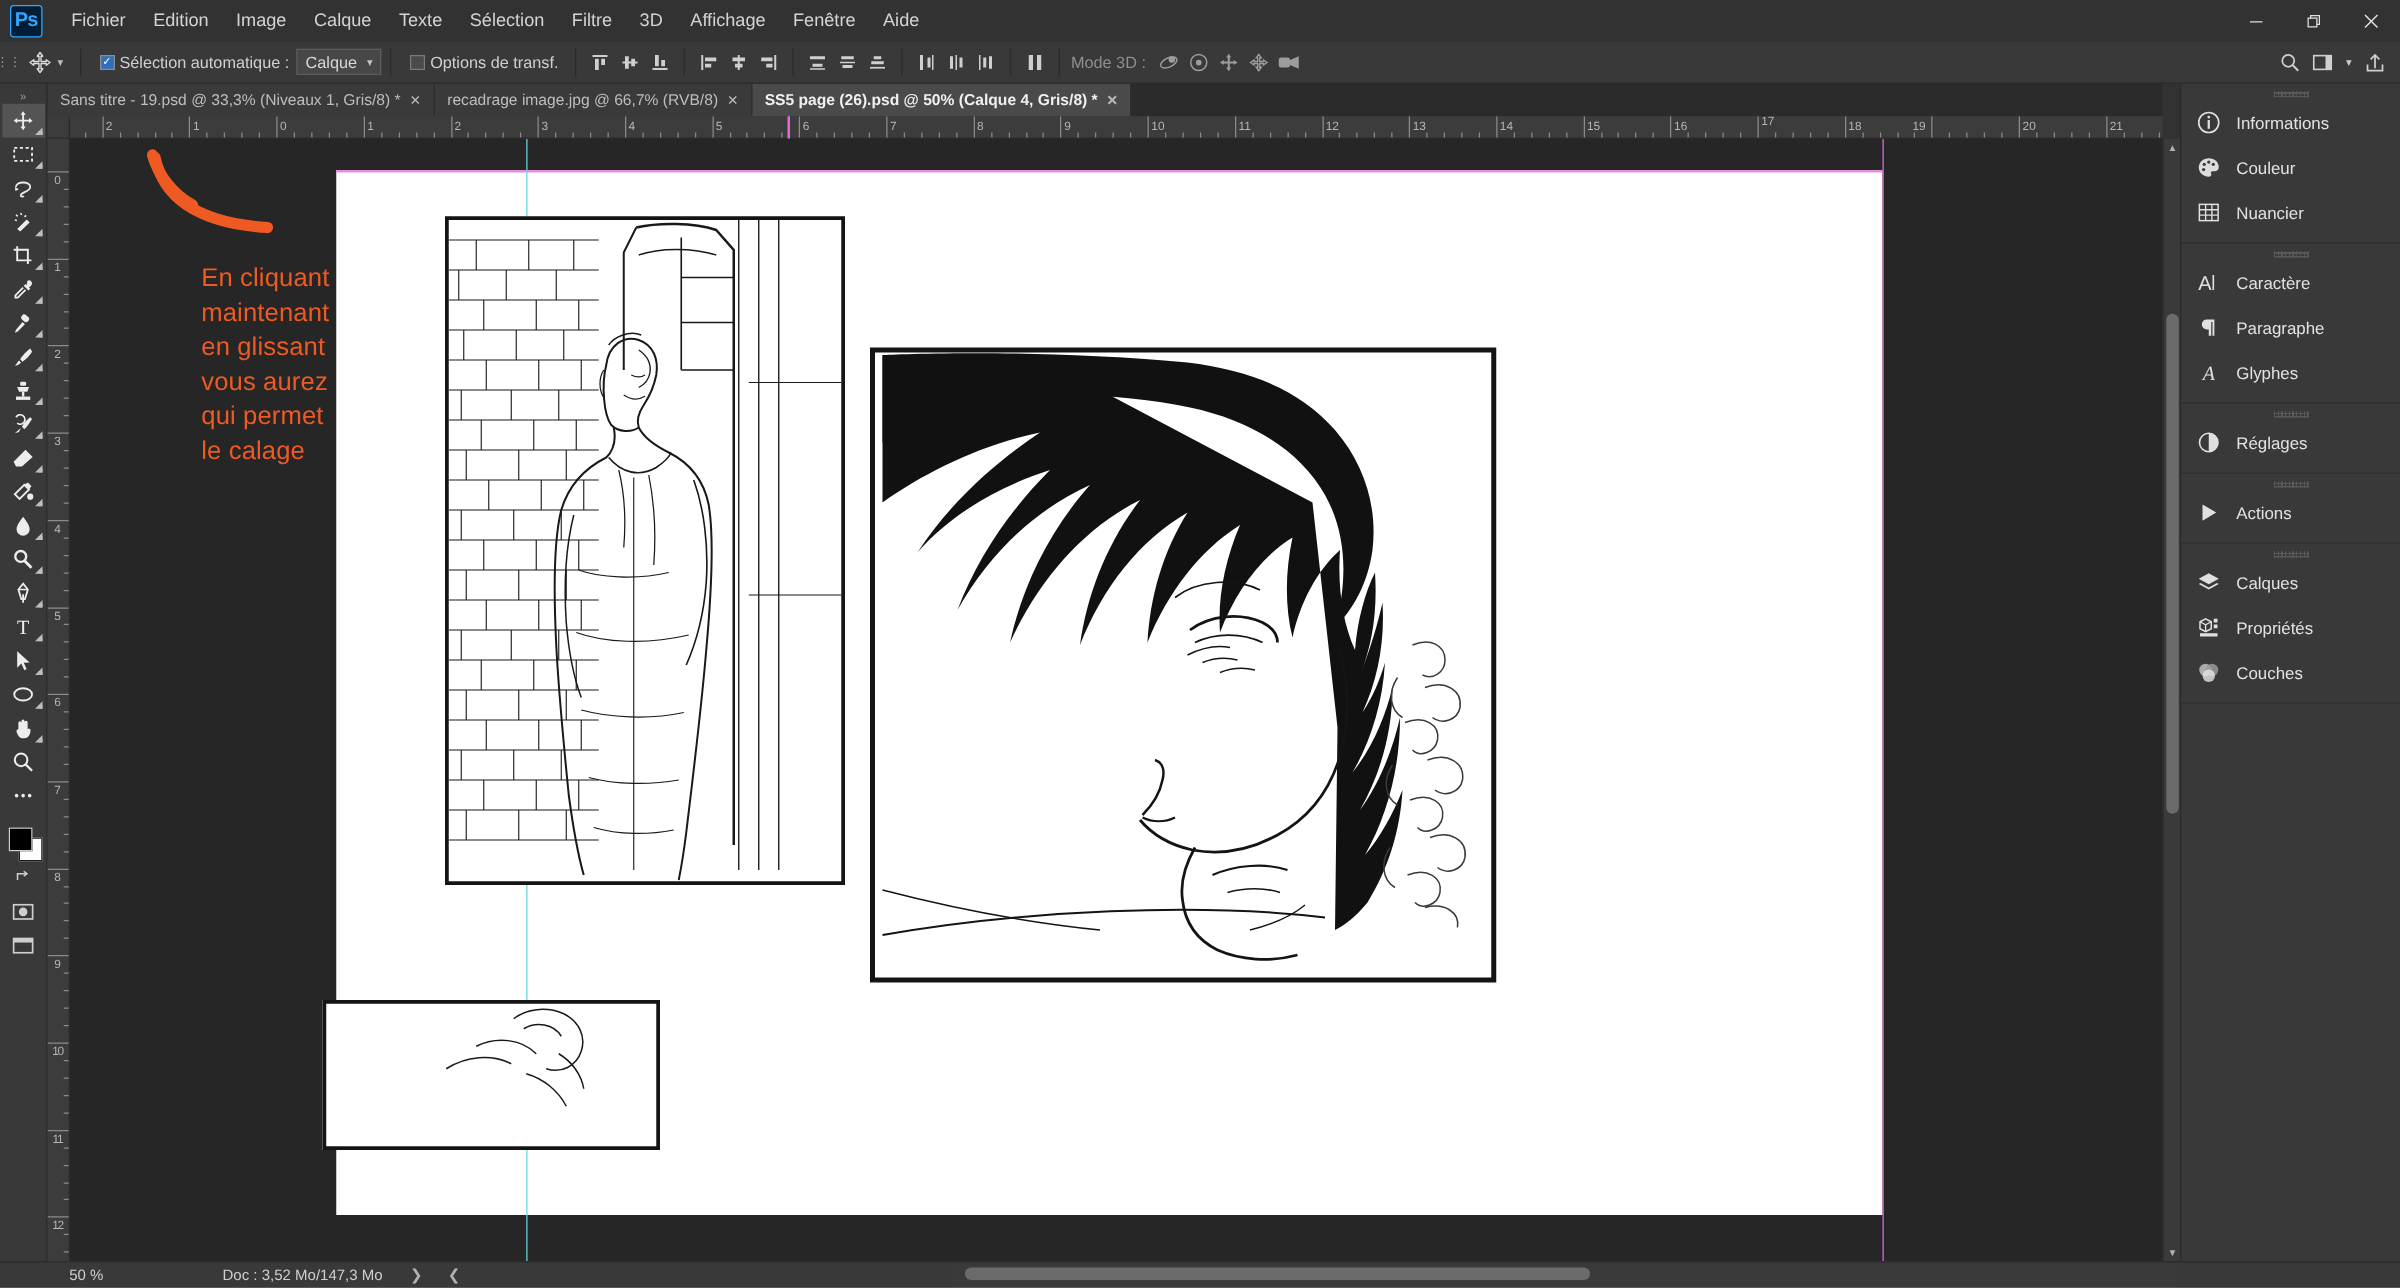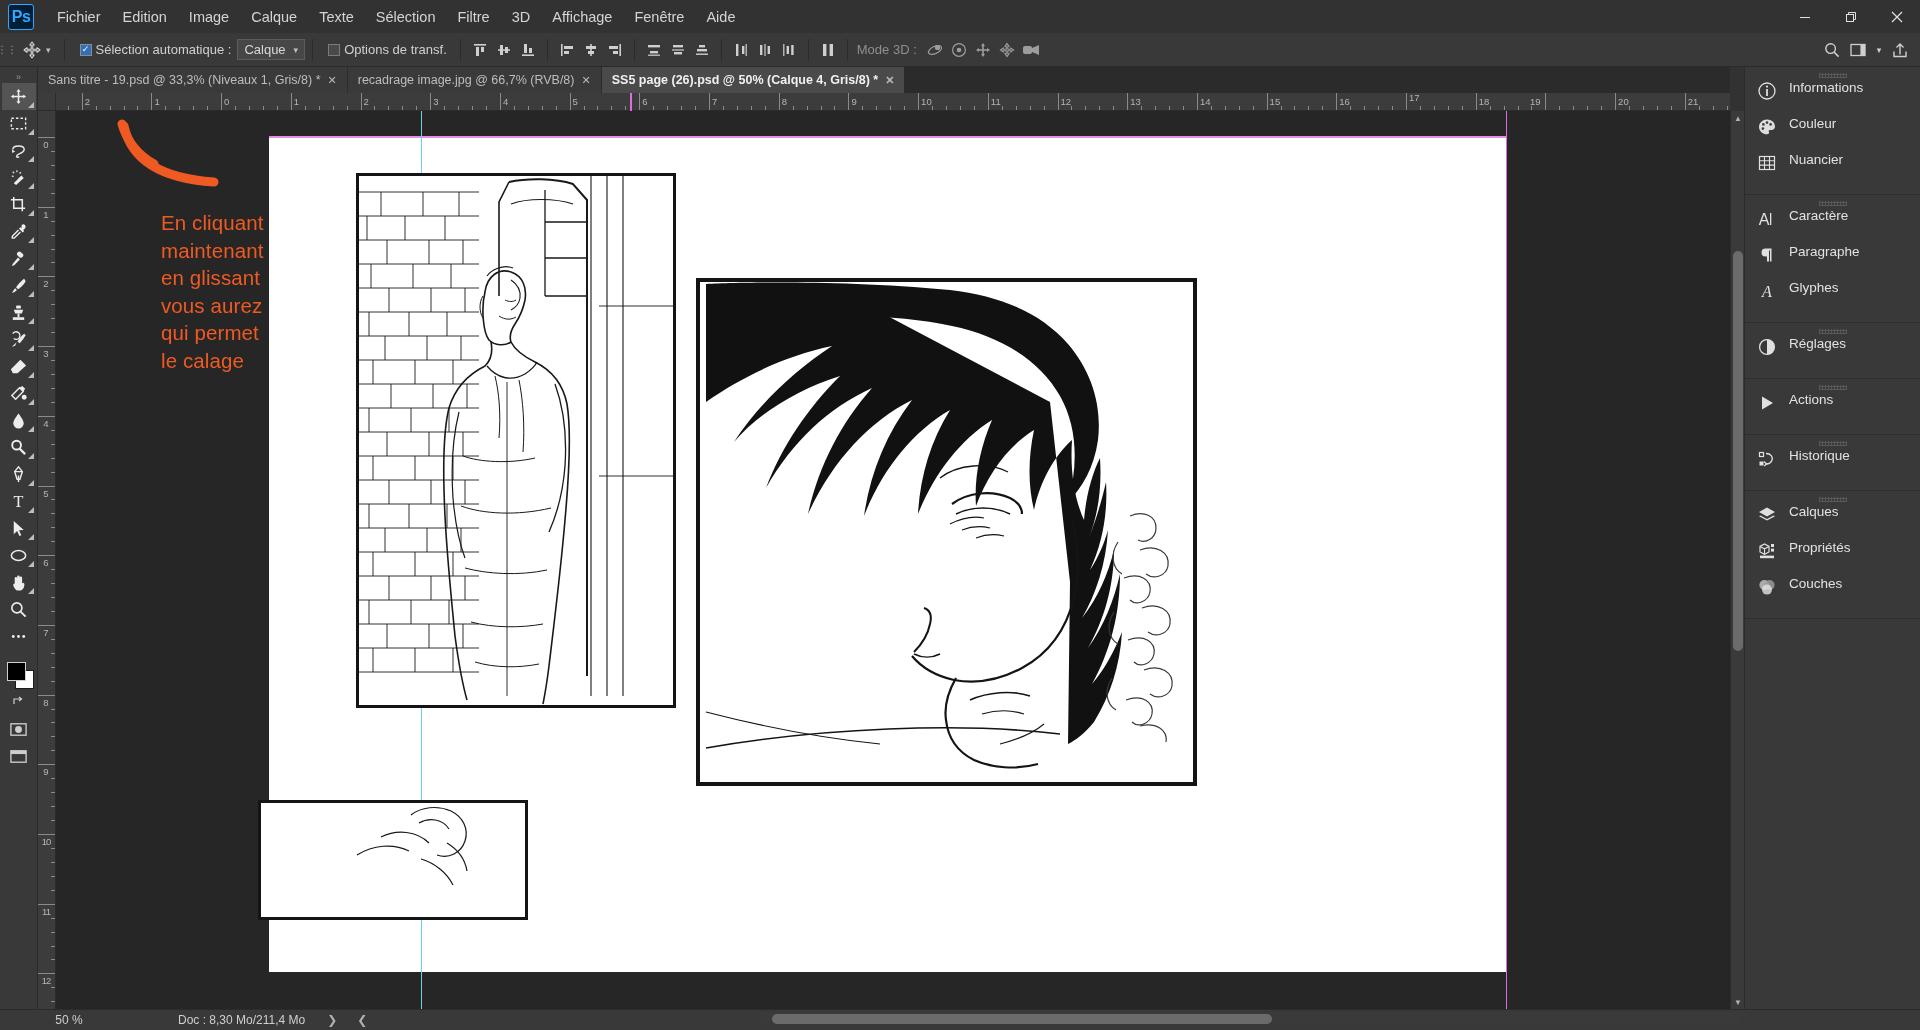--- a/index.html
+++ b/index.html
@@ -184,21 +184,21 @@
     background:#393939; border-left:1px solid #2b2b2b;
   }
   .panel-group { border-bottom:1px solid #2e2e2e; padding:4px 0 6px 0; }
   .panel-grip { height:9px; display:flex; align-items:center; justify-content:center; }
   .panel-grip i {
     display:block; width:28px; height:5px;
     background: repeating-linear-gradient(90deg,#585858 0 1px, transparent 1px 3px),
                 repeating-linear-gradient(0deg,#585858 0 1px, transparent 1px 3px);
   }
   .panel-row {
-    display:flex; gap:11px; height:36px; padding-left:11px;
+    display:flex; align-items:center; gap:11px; height:36px; padding-left:11px;
     color:#e2e2e2; font-size:13.5px;
   }
   .panel-row .pi { width:22px; height:22px; display:flex; align-items:center; justify-content:center; }
 
   
   .statusbar {
     position:absolute; left:0; top:1009px; width:1920px; height:21px;
     background:#393939; display:flex; align-items:center; border-top:1px solid #2b2b2b;
   }
   .sb-zoom {
@@ -1081,36 +1081,20 @@
           <span>Actions</span>
         </div>
       </div>
       <div class="panel-group">
         <div class="panel-grip">
           <i></i>
         </div>
         <div class="panel-row">
           <span class="pi">
             <svg width="20" height="20" viewBox="0 0 20 20">
-              <rect x="2.5" y="3.5" width="4" height="4" fill="none" stroke="#e0e0e0" stroke-width="1.2"></rect>
-              <rect x="2.5" y="12.5" width="4" height="4" fill="#e0e0e0"></rect>
-              <path d="M9 4.5 C14 4.5 16 8 15 11 C14.2 13.6 11.6 15 9 15" fill="none" stroke="#e0e0e0" stroke-width="1.3"></path>
-              <path d="M7 12.6 L9.6 15 L7.2 17" fill="none" stroke="#e0e0e0" stroke-width="1.3"></path>
-            </svg>
-          </span>
-          <span>Historique</span>
-        </div>
-      </div>
-      <div class="panel-group">
-        <div class="panel-grip">
-          <i></i>
-        </div>
-        <div class="panel-row">
-          <span class="pi">
-            <svg width="20" height="20" viewBox="0 0 20 20">
               <path d="M10 2.6 L18 7 L10 11.4 L2 7 Z" fill="#e0e0e0"></path>
               <path d="M3.4 10.4 L10 14 L16.6 10.4 L18 11.2 L10 15.6 L2 11.2 Z" fill="#e0e0e0"></path>
             </svg>
           </span>
           <span>Calques</span>
         </div>
         <div class="panel-row">
           <span class="pi">
             <svg width="20" height="20" viewBox="0 0 20 20">
               <path d="M3 5.4 L7.5 3 L12 5.4 V11 L7.5 13.4 L3 11 Z" fill="none" stroke="#e0e0e0" stroke-width="1.2"></path>
@@ -1130,21 +1114,21 @@
               <circle cx="10" cy="12.6" r="5" fill="#e5e5e5" opacity="0.8"></circle>
             </svg>
           </span>
           <span>Couches</span>
         </div>
       </div>
     </div>
 
   <div class="statusbar">
     <div class="sb-zoom">50 %</div>
-    <div class="sb-doc">Doc : 8,30 Mo/211,4 Mo</div>
+    <div class="sb-doc">Doc : 3,52 Mo/147,3 Mo</div>
     <div class="sb-chev">❯</div>
     <div class="sb-chev2">❮</div>
   </div>
   <div class="hsb">
     <div class="thumb"></div>
   </div>
 
 </div>
 
 </body></html>

